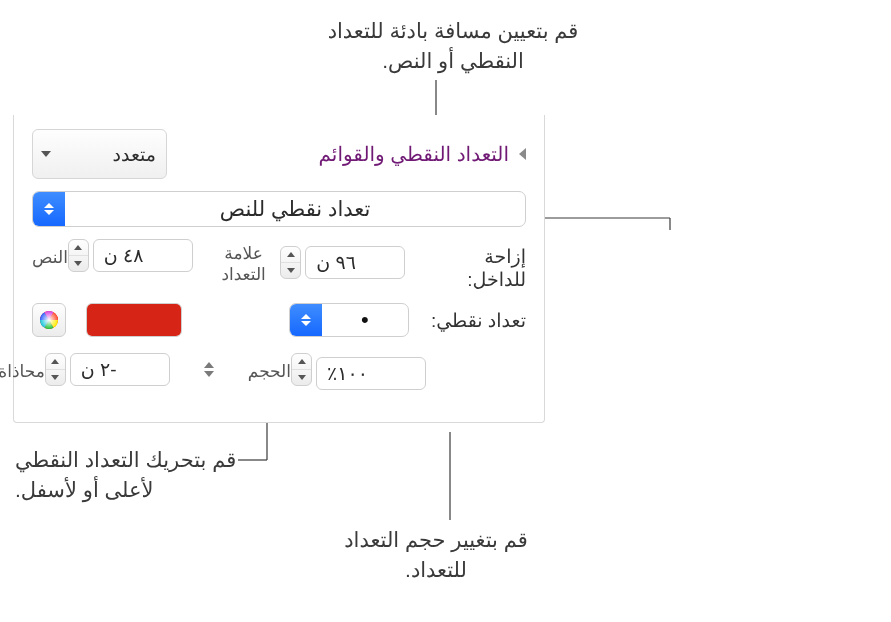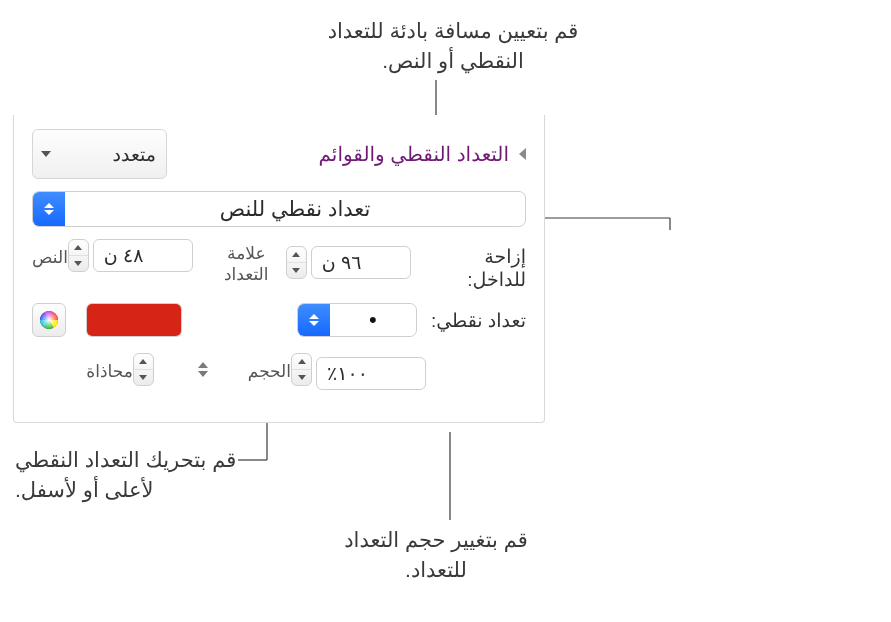--- a/index.html
+++ b/index.html
@@ -105,20 +105,21 @@
 .blue-cap .b {
   width: 0; height: 0;
   border-left: 5px solid transparent;
   border-right: 5px solid transparent;
   border-top: 5px solid #fff;
 }
 
 .field-label {
   font-size: 19px;
   color: #333;
+  margin-left: 8px;
 }
 .stepper-wrap { display: flex; align-items: center; }
 .value-box {
   height: 33px;
   border: 1px solid #cfcfcf;
   border-radius: 6px;
   background: #fff;
   padding: 0 10px;
   display: flex;
   align-items: center;
@@ -348,20 +349,21 @@
       <div class="sublabel">الحجم</div>
     </div>
 
     <span class="align-icon">
       <span class="arr-up"></span>
         <span class="arr-dn"></span>
     </span>
 
     <div class="col">
       <div class="stepper-wrap">
+        <div class="value-box" style="min-width:100px;">-٢ ن</div>
         <div class="stepper">
           <div class="up"></div>
             <div class="down"></div>
         </div>
       </div>
       <div class="sublabel">محاذاة</div>
     </div>
   </div>
 
 </div>

